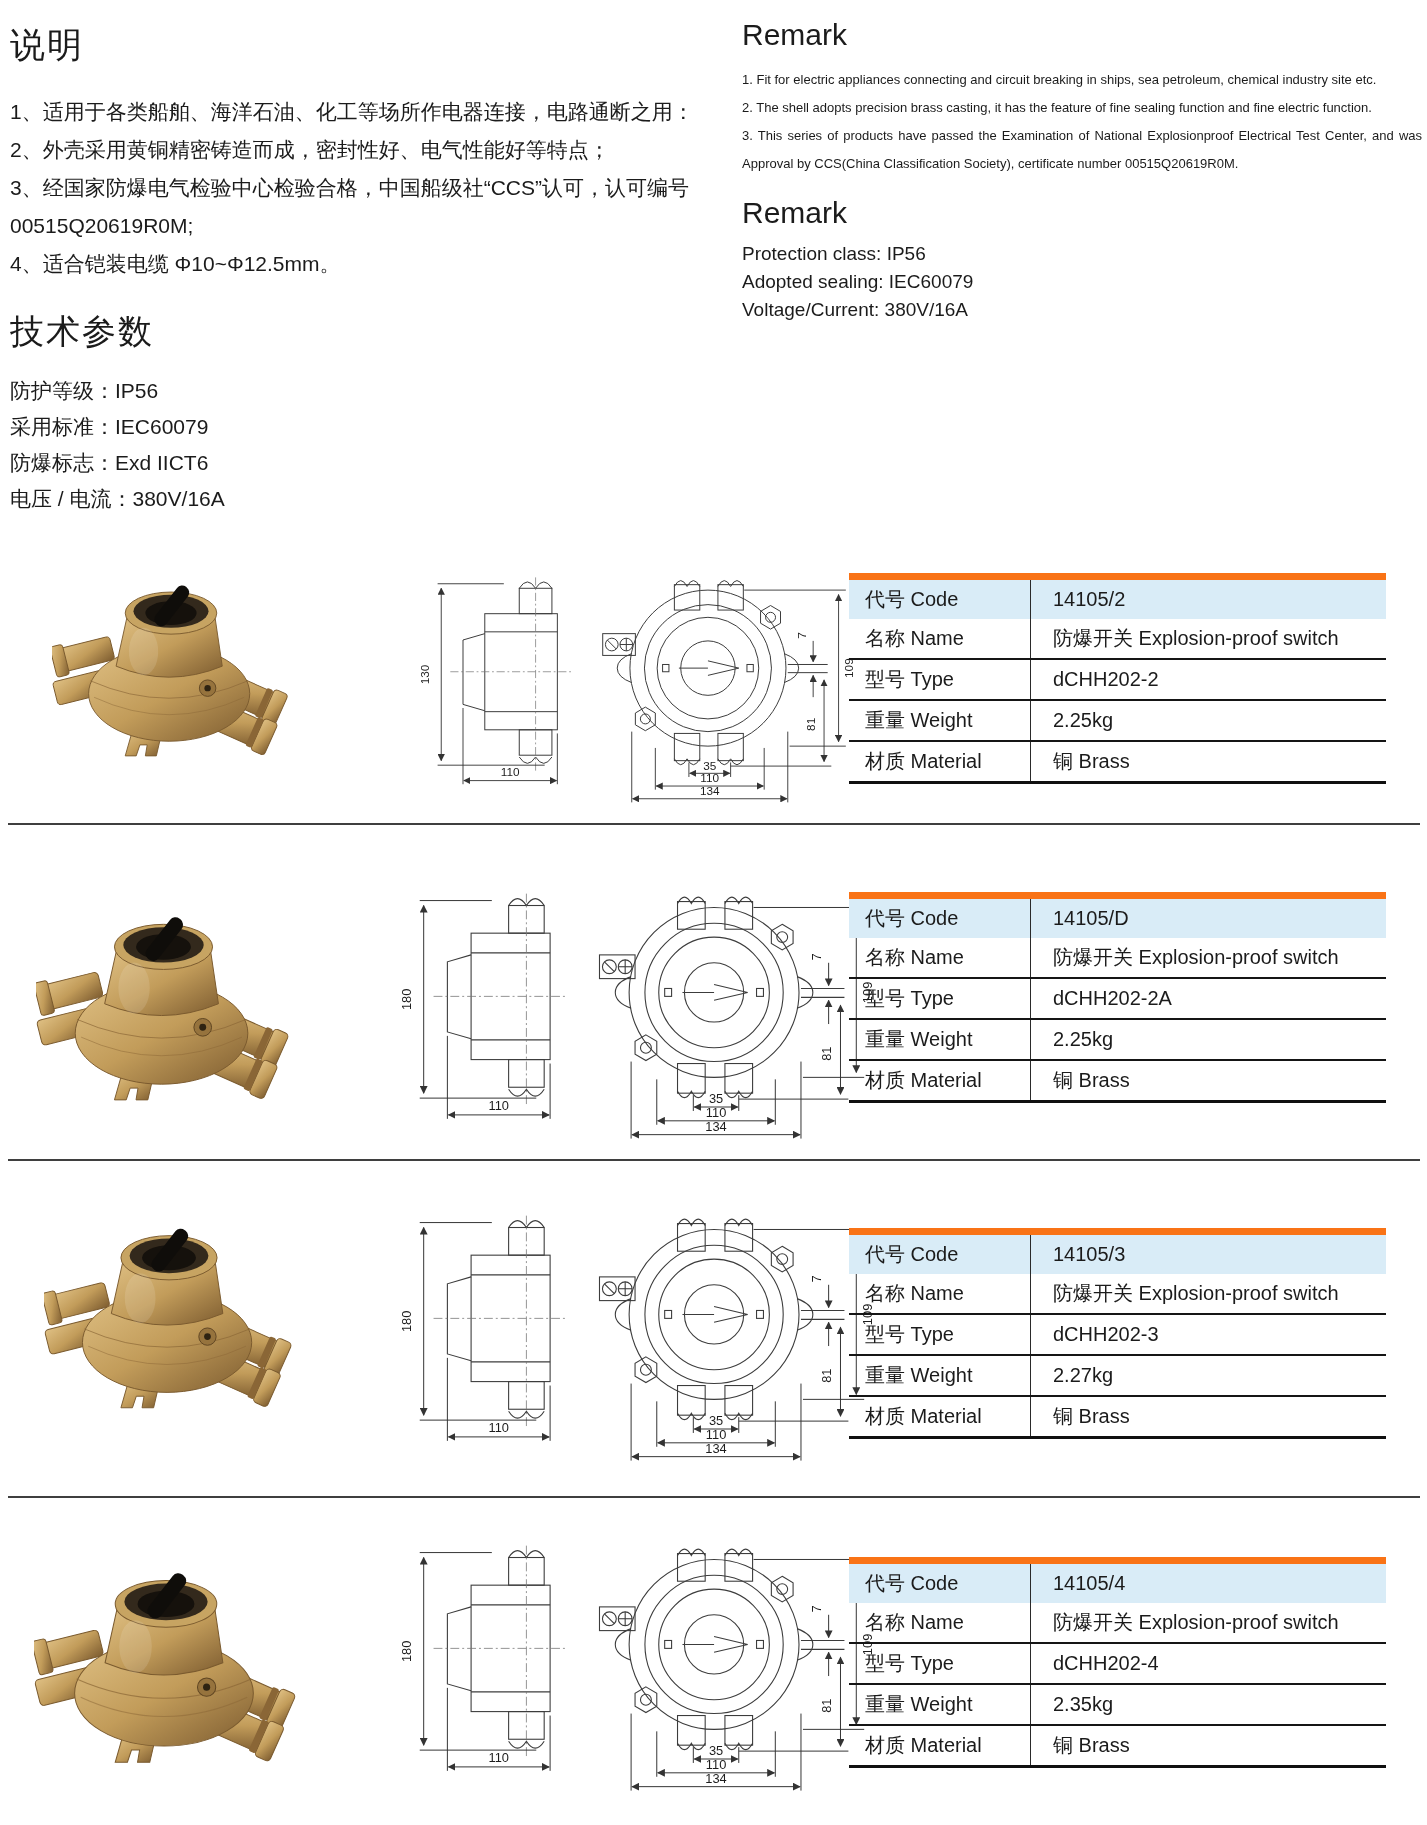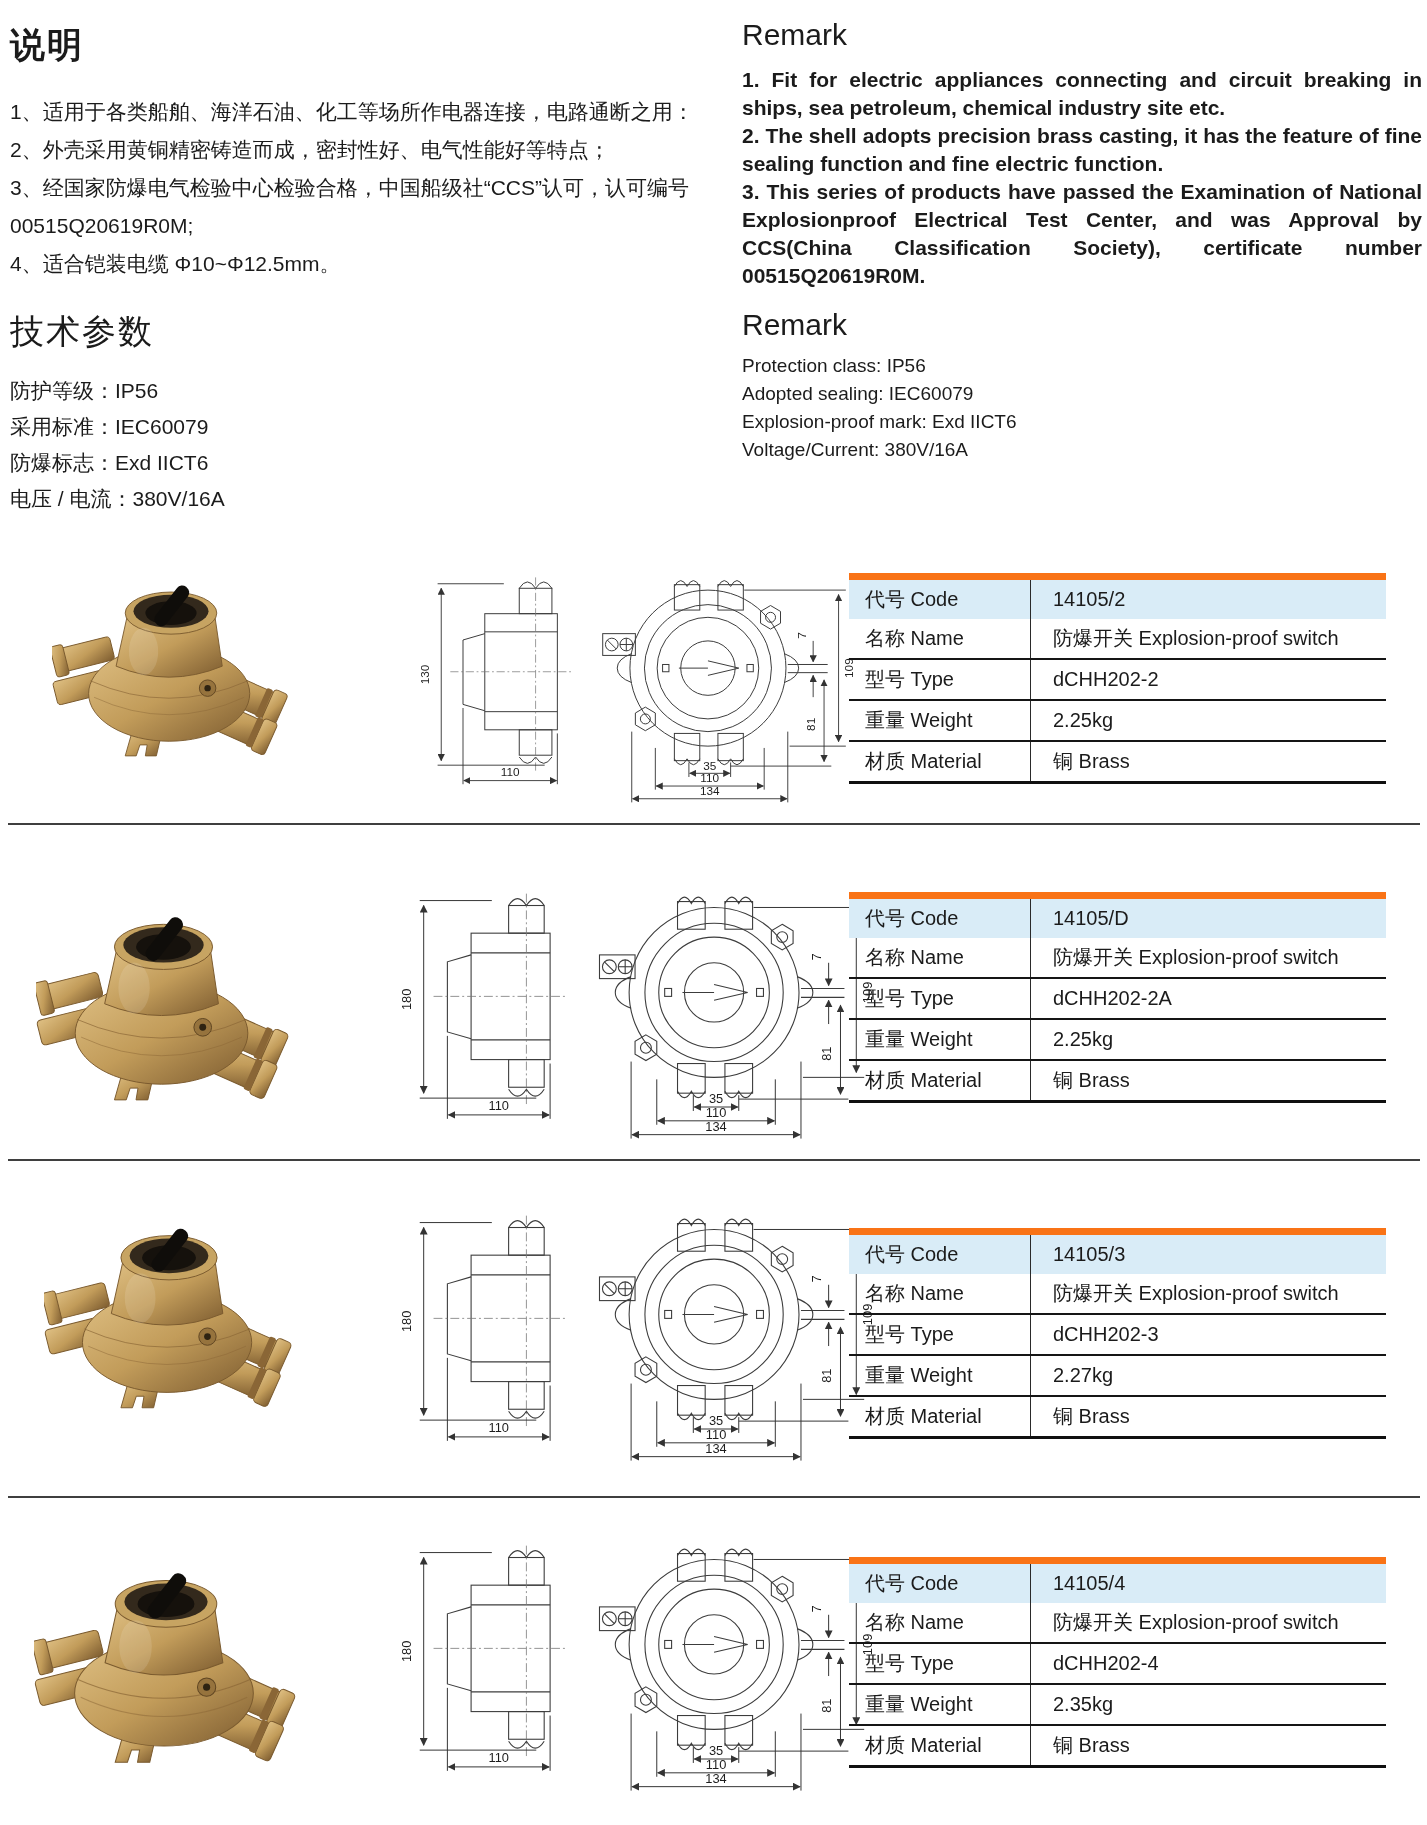--- a/index.html
+++ b/index.html
@@ -3,26 +3,26 @@
 <meta charset="utf-8">
 <style>
   html,body{margin:0;padding:0;background:#ffffff;}
   .page{
     position:relative;width:1427px;height:1825px;background:#ffffff;
     font-family:"Liberation Sans","DejaVu Sans",sans-serif;color:#1b1b1b;overflow:hidden;
   }
   
   .col-left{position:absolute;left:10px;top:14px;width:706px;}
   .col-right{position:absolute;left:742px;top:14px;width:680px;}
-  .cn-title{font-size:35px;font-weight:700;margin:8px 0 24px 0;letter-spacing:2px;}
+  .cn-title{font-size:35px;font-weight:400;margin:8px 0 24px 0;letter-spacing:2px;}
   .cn-li{font-size:21px;line-height:38px;margin:0;}
   .cn-title2{font-size:34px;font-weight:500;margin:26px 0 18px 0;letter-spacing:2px;}
   .cn-spec{font-size:21px;line-height:36px;margin:0;}
   .en-title{font-size:30px;font-weight:500;margin:4px 0 14px 0;}
-  .en-li{font-size:21px;line-height:28px;margin:0;text-align:justify;font-weight:bold;}
+  .en-li{font-size:13px;line-height:28px;margin:0;text-align:justify;}
   .en-title2{font-size:30px;font-weight:500;margin:18px 0 10px 0;}
   .en-spec{font-size:19px;line-height:28px;margin:0;}
   
   .hdiv{position:absolute;left:8px;width:1412px;height:0;border-top:2px solid #3f3f3f;}
   
   .photo{position:absolute;display:block;}
   
   .drawing{position:absolute;display:block;}
   .drawing .lineart, #gDraw{stroke:#3c3c3c;stroke-width:1.1;fill:none;}
   .cl{stroke:#777;stroke-width:0.8;stroke-dasharray:9 3 2 3;}
@@ -172,21 +172,20 @@
   </div>
 
   <div class="col-right">
     <h2 class="en-title">Remark</h2>
     <p class="en-li">1. Fit for electric appliances connecting and circuit breaking in ships, sea petroleum, chemical industry site etc.</p>
     <p class="en-li">2. The shell adopts precision brass casting, it has the feature of fine sealing function and fine electric function.</p>
     <p class="en-li">3. This series of products have passed the Examination of National Explosionproof Electrical Test Center, and was Approval by CCS(China Classification Society), certificate number 00515Q20619R0M.</p>
     <h2 class="en-title2">Remark</h2>
     <p class="en-spec">Protection class: IP56</p>
     <p class="en-spec">Adopted sealing: IEC60079</p>
-    <p class="en-spec">Explosion-proof mark: Exd IICT6</p>
     <p class="en-spec">Voltage/Current: 380V/16A</p>
   </div>
 
   <svg class="photo" style="left:52px;top:560px;width:238px" viewBox="0 0 260 220">
       <use href="#gPhoto"></use>
     </svg>
   <svg class="drawing" style="left:398px;top:552px;width:482px;height:254px" viewBox="0 0 488 280" preserveAspectRatio="xMidYMin meet">
     <use href="#gDraw"></use>
     <text class="dim" transform="rotate(-90 13 135)" x="13" y="135">130</text>
     <text class="dim" x="102" y="247">110</text>

